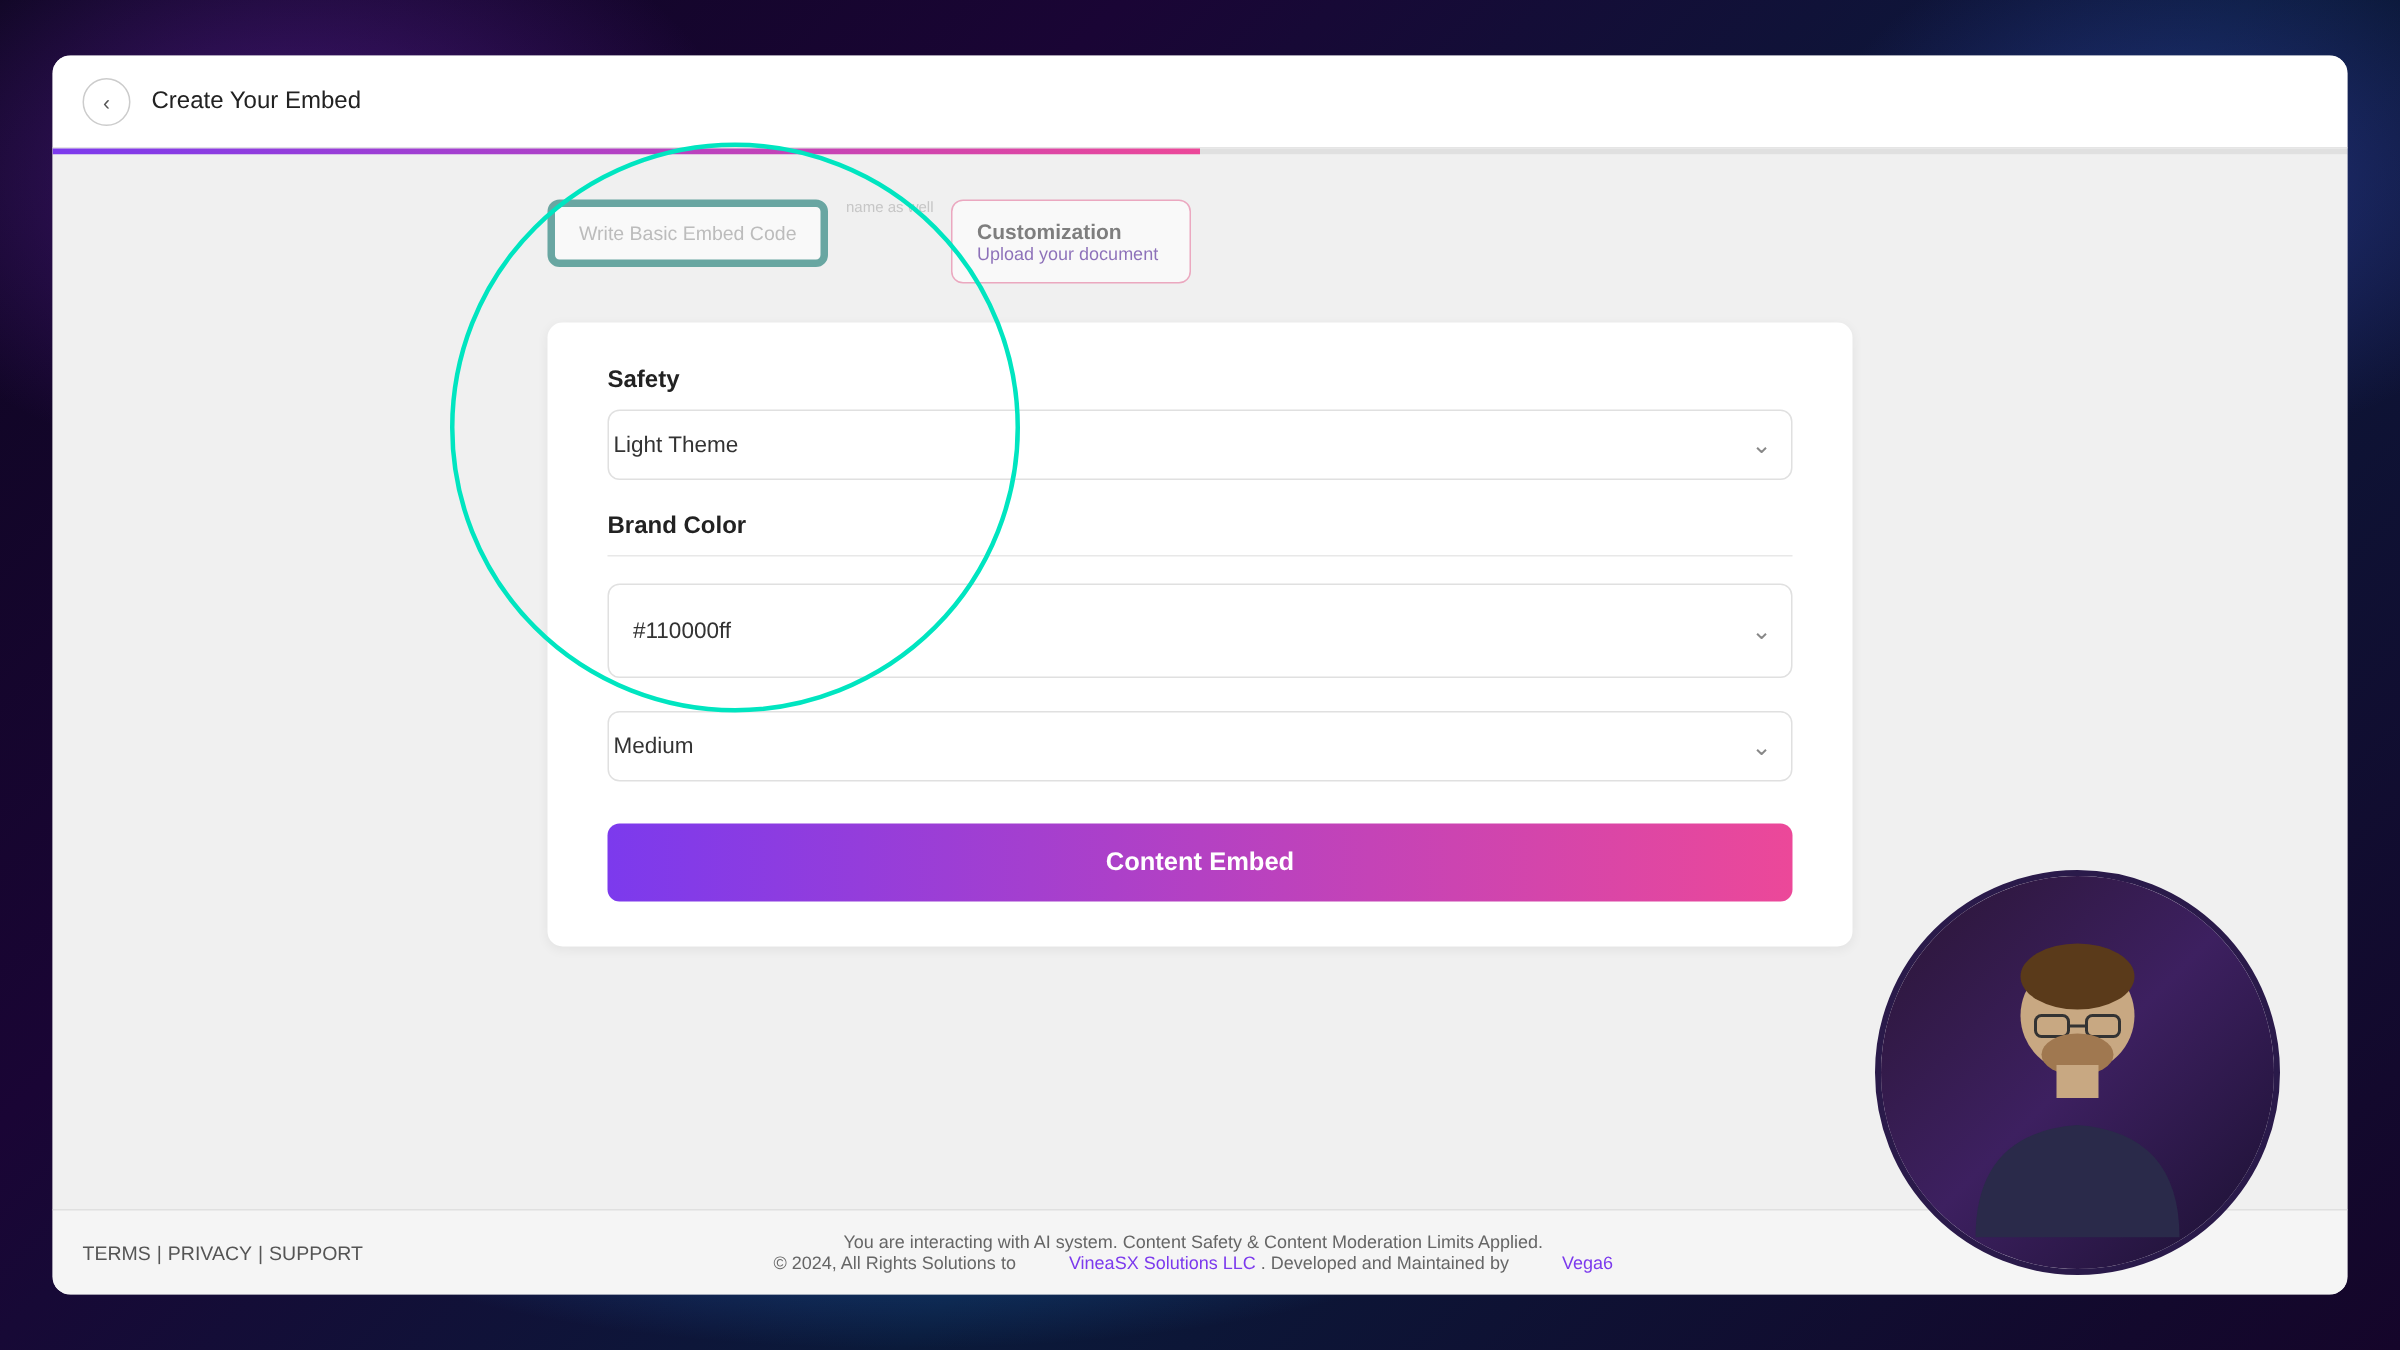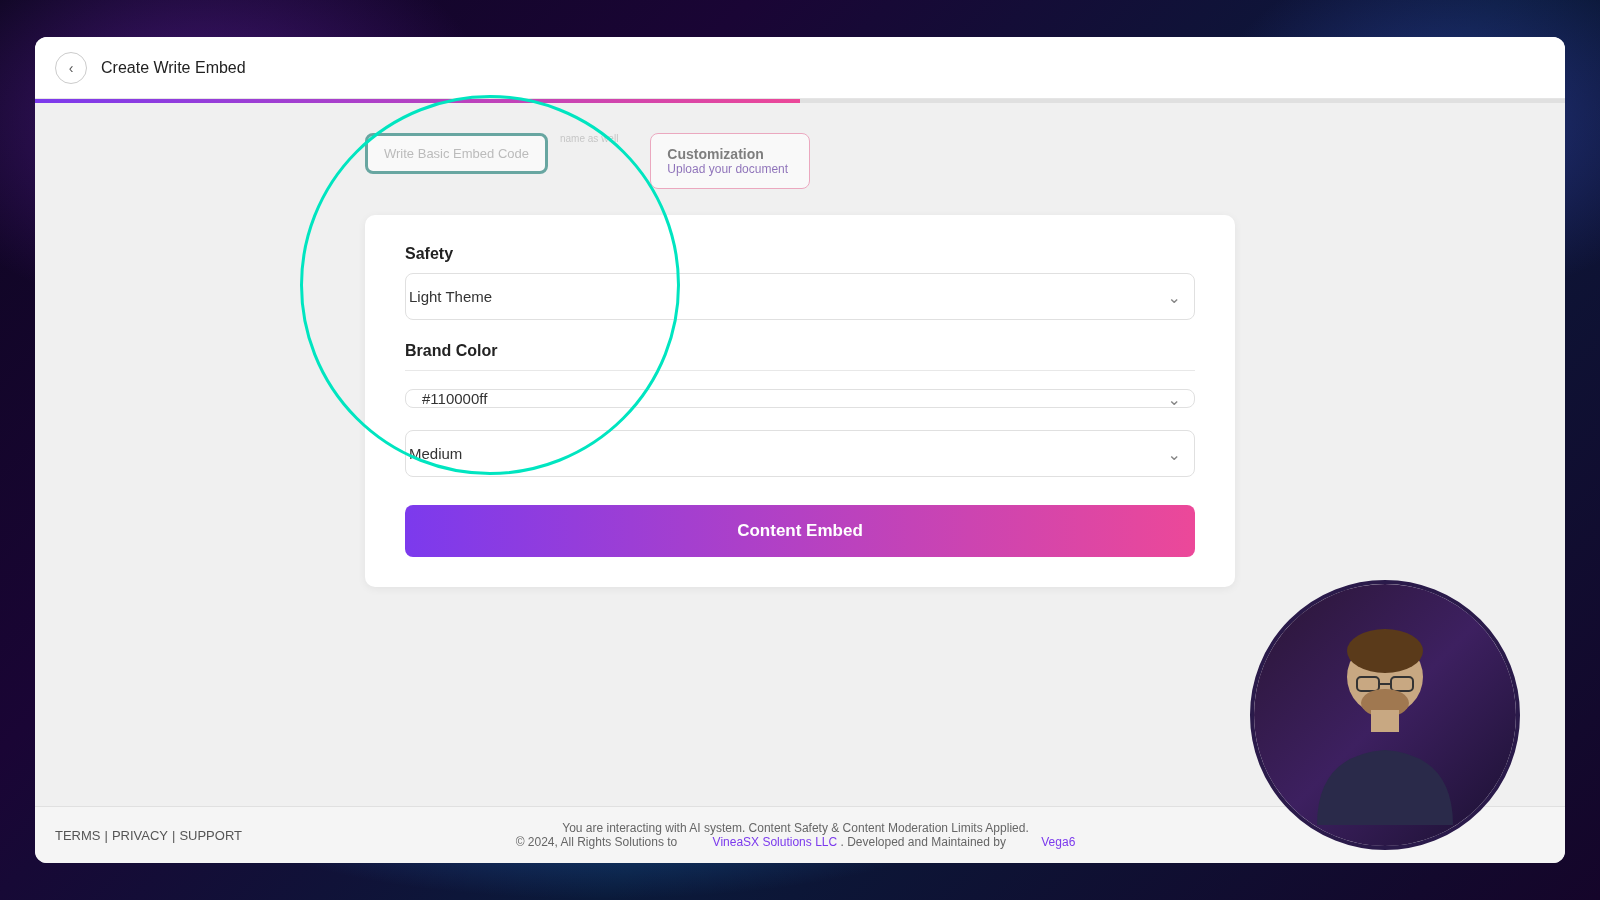--- a/index.html
+++ b/index.html
@@ -142,21 +142,20 @@
       background: white;
       border-radius: 8px;
       padding: 12px 16px;
       min-width: 160px;
       border: 1px solid #e0e0e0;
     }
 
     .step-box.active {
       border: 1.5px solid #e879a0;
       opacity: 1;
-      margin-left: 20px;
     }
 
     .step-box-title {
       font-size: 14px;
       font-weight: 600;
       color: #333;
     }
 
     .step-box-sub {
       font-size: 12px;
@@ -222,21 +221,21 @@
       right: 14px;
       top: 50%;
       transform: translateY(-50%);
       pointer-events: none;
       color: #888;
       font-size: 16px;
     }
 
     .color-input {
       width: 100%;
-      padding: 0 16px;
+      padding: 22px 16px;
       border: 1px solid #e0e0e0;
       border-radius: 8px;
       font-size: 15px;
       color: #333;
       background: white;
     }
 
     
     .section-divider {
       height: 1px;
@@ -333,38 +332,38 @@
       color: #aaa;
     }
 
     .write-basic-block {
       background: white;
       border-radius: 8px;
       padding: 10px 16px;
       font-size: 13px;
       color: #999;
       display: inline-block;
-      border: 3px solid #0f766e;
+      border: 5px solid #0f766e;
     }
   </style>
 </head>
 <body>
 
 <div class="bg-layer"></div>
 <div class="bg-glow-left"></div>
 <div class="bg-glow-right"></div>
 <div class="bg-neon-bottom"></div>
 
 <div class="modal-window">
 
   <div class="modal-header">
     <div class="back-button">
       <span>‹</span>
     </div>
-    <span class="header-title">Create Write Embed</span>
+    <span class="header-title">Create Your Embed</span>
   </div>
 
   <div class="progress-bar-container">
     <div class="progress-bar-fill"></div>
   </div>
 
   <div class="modal-body">
 
     <div class="steps-area">
 

